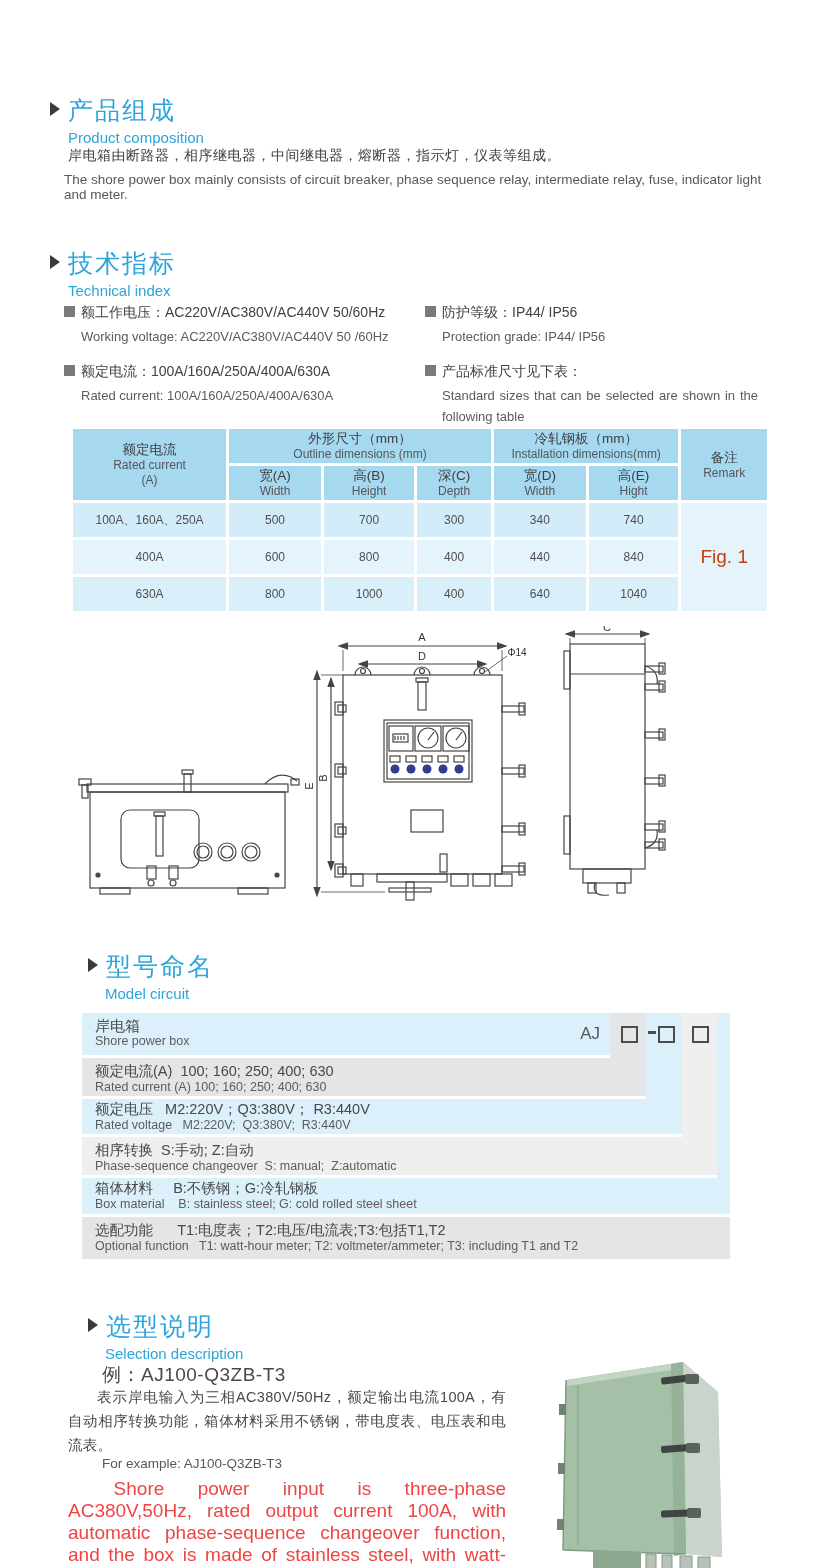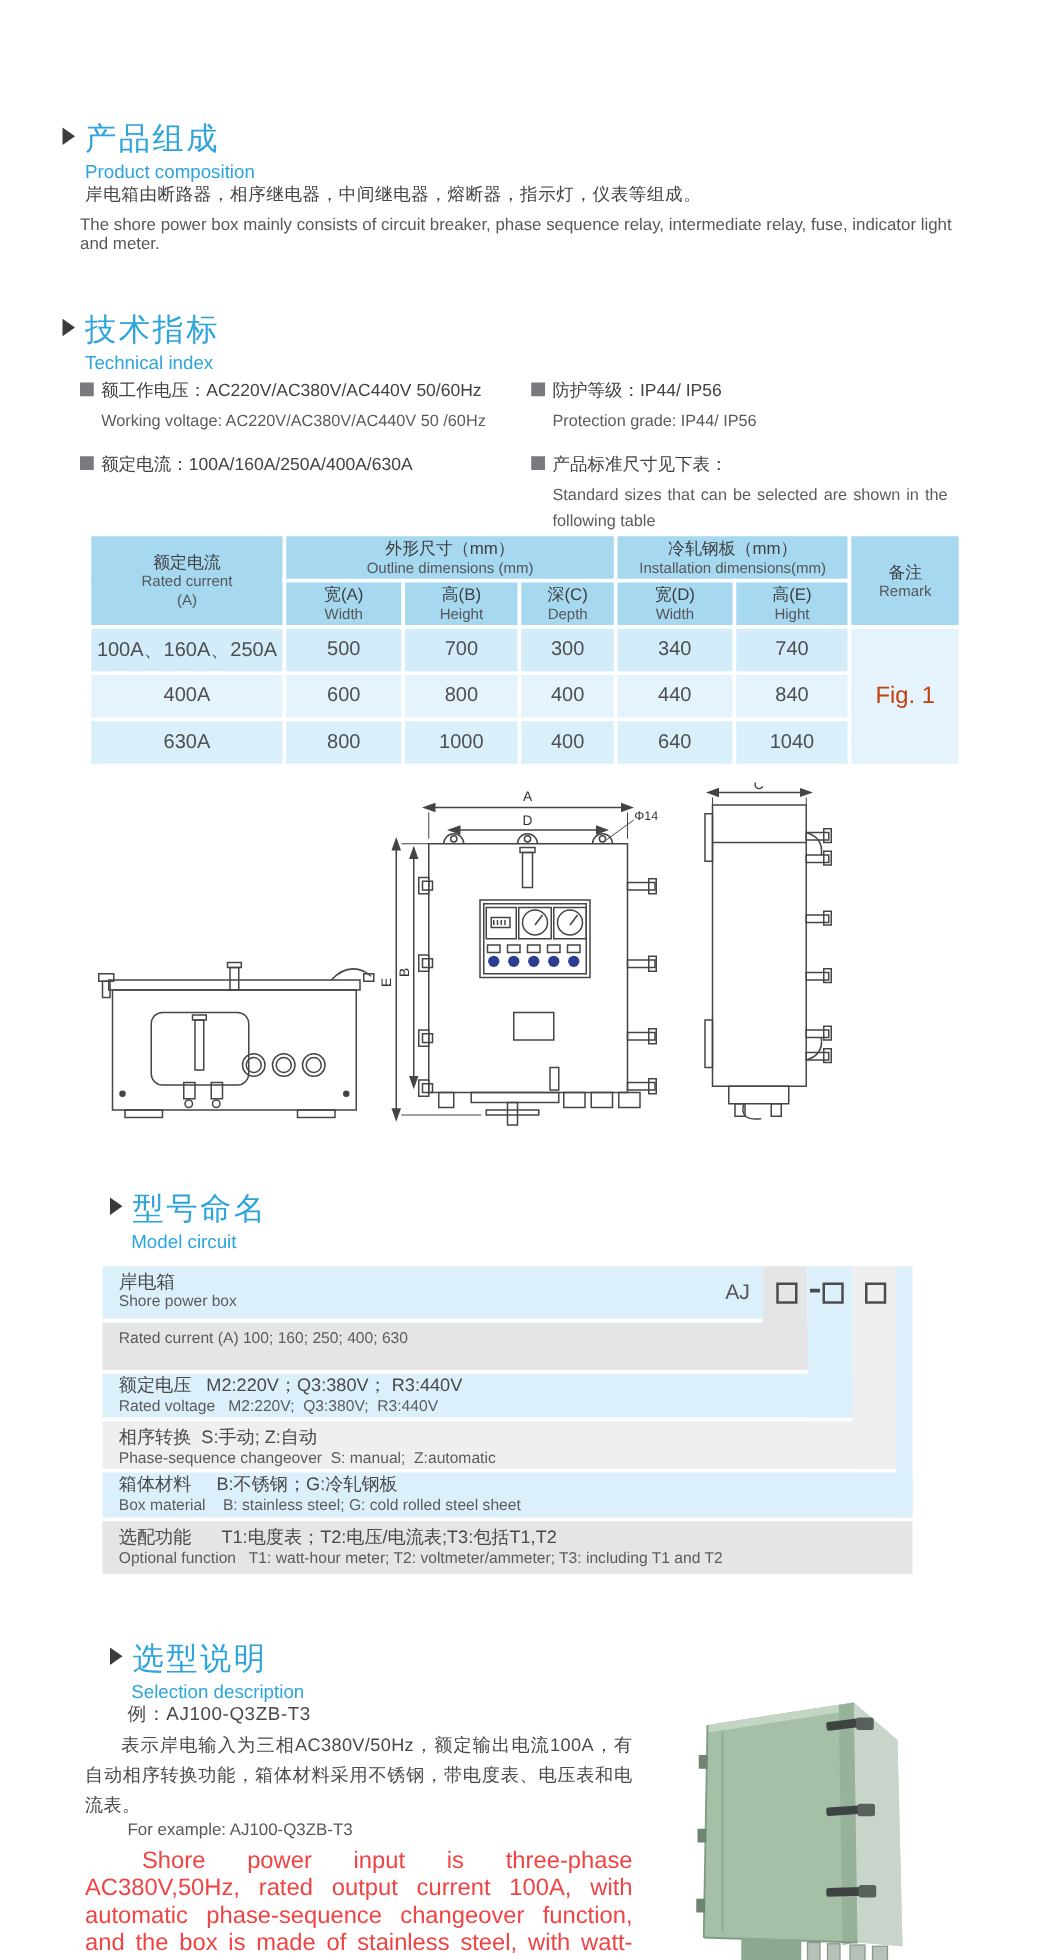--- a/index.html
+++ b/index.html
@@ -34,21 +34,21 @@
   .spec-cn{font-size:14px;color:#414244;line-height:21px;}
   .spec-en{font-size:13px;color:#5a5b5e;line-height:21px;margin:3px 0 6px 17px;}
   .spec-en.just{text-align:justify;width:316px;}
 
   
   table.dims{position:absolute;left:70px;top:382px;width:700px;border-collapse:collapse;table-layout:fixed;}
   table.dims th,table.dims td{border:3px solid #ffffff;padding:1px 2px;text-align:center;}
   table.dims th{background:#a6d8f0;font-weight:normal;}
   .hdr-cn{display:block;font-size:13.5px;color:#3d3e40;line-height:17px;}
   .hdr-en{display:block;font-size:12px;color:#55565a;line-height:15px;}
-  td.cell{font-size:16px;color:#4e4f52;height:32px;}
+  td.cell{font-size:12px;color:#4e4f52;height:32px;}
   tr.r1 td{background:#d3ecf9;}
   tr.r2 td{background:#e4f3fc;}
   tr.r3 td{background:#d9effa;}
   td.remark-cell{background:#e4f3fc !important;font-size:19px;color:#c2410c;}
 
   
   .drawing{position:absolute;left:55px;top:582px;}
 
   
   .model-table{position:absolute;left:82px;top:969px;width:648px;height:314px;}
@@ -58,21 +58,21 @@
   .m-en{font-size:12.5px;color:#5b5c5e;line-height:15px;white-space:pre;}
   .bg-blue{background:#dcf0fb;}
   .bg-gray{background:#e4e5e6;}
   .bg-pale{background:#efefef;}
   .aj-label{position:absolute;left:470px;top:0;width:48px;height:42px;line-height:42px;text-align:right;
     font-size:17px;color:#55565a;z-index:2;}
   .code-box{position:absolute;top:13px;width:13px;height:13px;border:2px solid #4b4c4e;z-index:2;background:transparent;}
   .code-dash{position:absolute;top:18px;width:8px;height:3px;background:#4b4c4e;z-index:2;}
 
   
-  .sel-example-cn{position:absolute;left:102px;top:1318px;font-size:15px;color:#48494b;letter-spacing:.5px;}
+  .sel-example-cn{position:absolute;left:102px;top:1318px;font-size:19px;color:#48494b;letter-spacing:.5px;}
   .sel-body-cn{position:absolute;left:68px;top:1341px;width:438px;font-size:14.5px;color:#48494b;
     line-height:24px;text-align:justify;text-indent:2em;letter-spacing:.3px;}
   .sel-example-en{position:absolute;left:102px;top:1412px;font-size:13.5px;color:#57585a;}
   .sel-body-en{position:absolute;left:68px;top:1434px;width:438px;font-size:19px;color:#ef4444;
     line-height:22px;text-align:justify;text-indent:2.4em;}
   .photo{position:absolute;left:533px;top:1288px;}
 </style>
 </head>
 <body>
 
@@ -97,20 +97,21 @@
             <span class="sq-bullet"></span>
           <span class="spec-cn">额工作电压：AC220V/AC380V/AC440V  50/60Hz</span>
           </div>
         <div class="spec-en">Working voltage: AC220V/AC380V/AC440V 50 /60Hz</div>
       </div>
       <div class="spec-item">
         <div class="spec-line">
             <span class="sq-bullet"></span>
           <span class="spec-cn">额定电流：100A/160A/250A/400A/630A</span>
           </div>
+        <div class="spec-en">Rated current: 100A/160A/250A/400A/630A</div>
       </div>
     </div>
     <div class="spec-col right">
       <div class="spec-item">
         <div class="spec-line">
             <span class="sq-bullet"></span>
           <span class="spec-cn">防护等级：IP44/ IP56</span>
           </div>
         <div class="spec-en">Protection grade: IP44/ IP56</div>
       </div>
@@ -361,20 +362,21 @@
     <div class="m-col bg-gray" style="left:528px;width:36px;height:83px;"></div>
     <div class="m-col bg-blue" style="left:564px;width:36px;height:121px;"></div>
     <div class="m-col bg-pale" style="left:600px;width:35px;height:162px;"></div>
     <div class="m-col bg-blue" style="left:635px;width:13px;height:201px;"></div>
 
     <div class="m-row bg-blue" style="top:0;width:528px;height:42px;padding-top:4px;">
       <div class="m-cn" style="font-size:15px;">岸电箱</div>
       <div class="m-en">Shore power box</div>
     </div>
     <div class="m-row bg-gray" style="top:45px;width:564px;height:38px;">
+      <div class="m-cn">额定电流(A)  100; 160; 250; 400; 630</div>
       <div class="m-en">Rated current (A) 100; 160; 250; 400; 630</div>
     </div>
     <div class="m-row bg-blue" style="top:86px;width:600px;height:35px;padding-top:2px;">
       <div class="m-cn">额定电压   M2:220V；Q3:380V； R3:440V</div>
       <div class="m-en">Rated voltage   M2:220V;  Q3:380V;  R3:440V</div>
     </div>
     <div class="m-row bg-pale" style="top:124px;width:635px;height:38px;">
       <div class="m-cn">相序转换  S:手动; Z:自动</div>
       <div class="m-en">Phase-sequence changeover  S: manual;  Z:automatic</div>
     </div>

